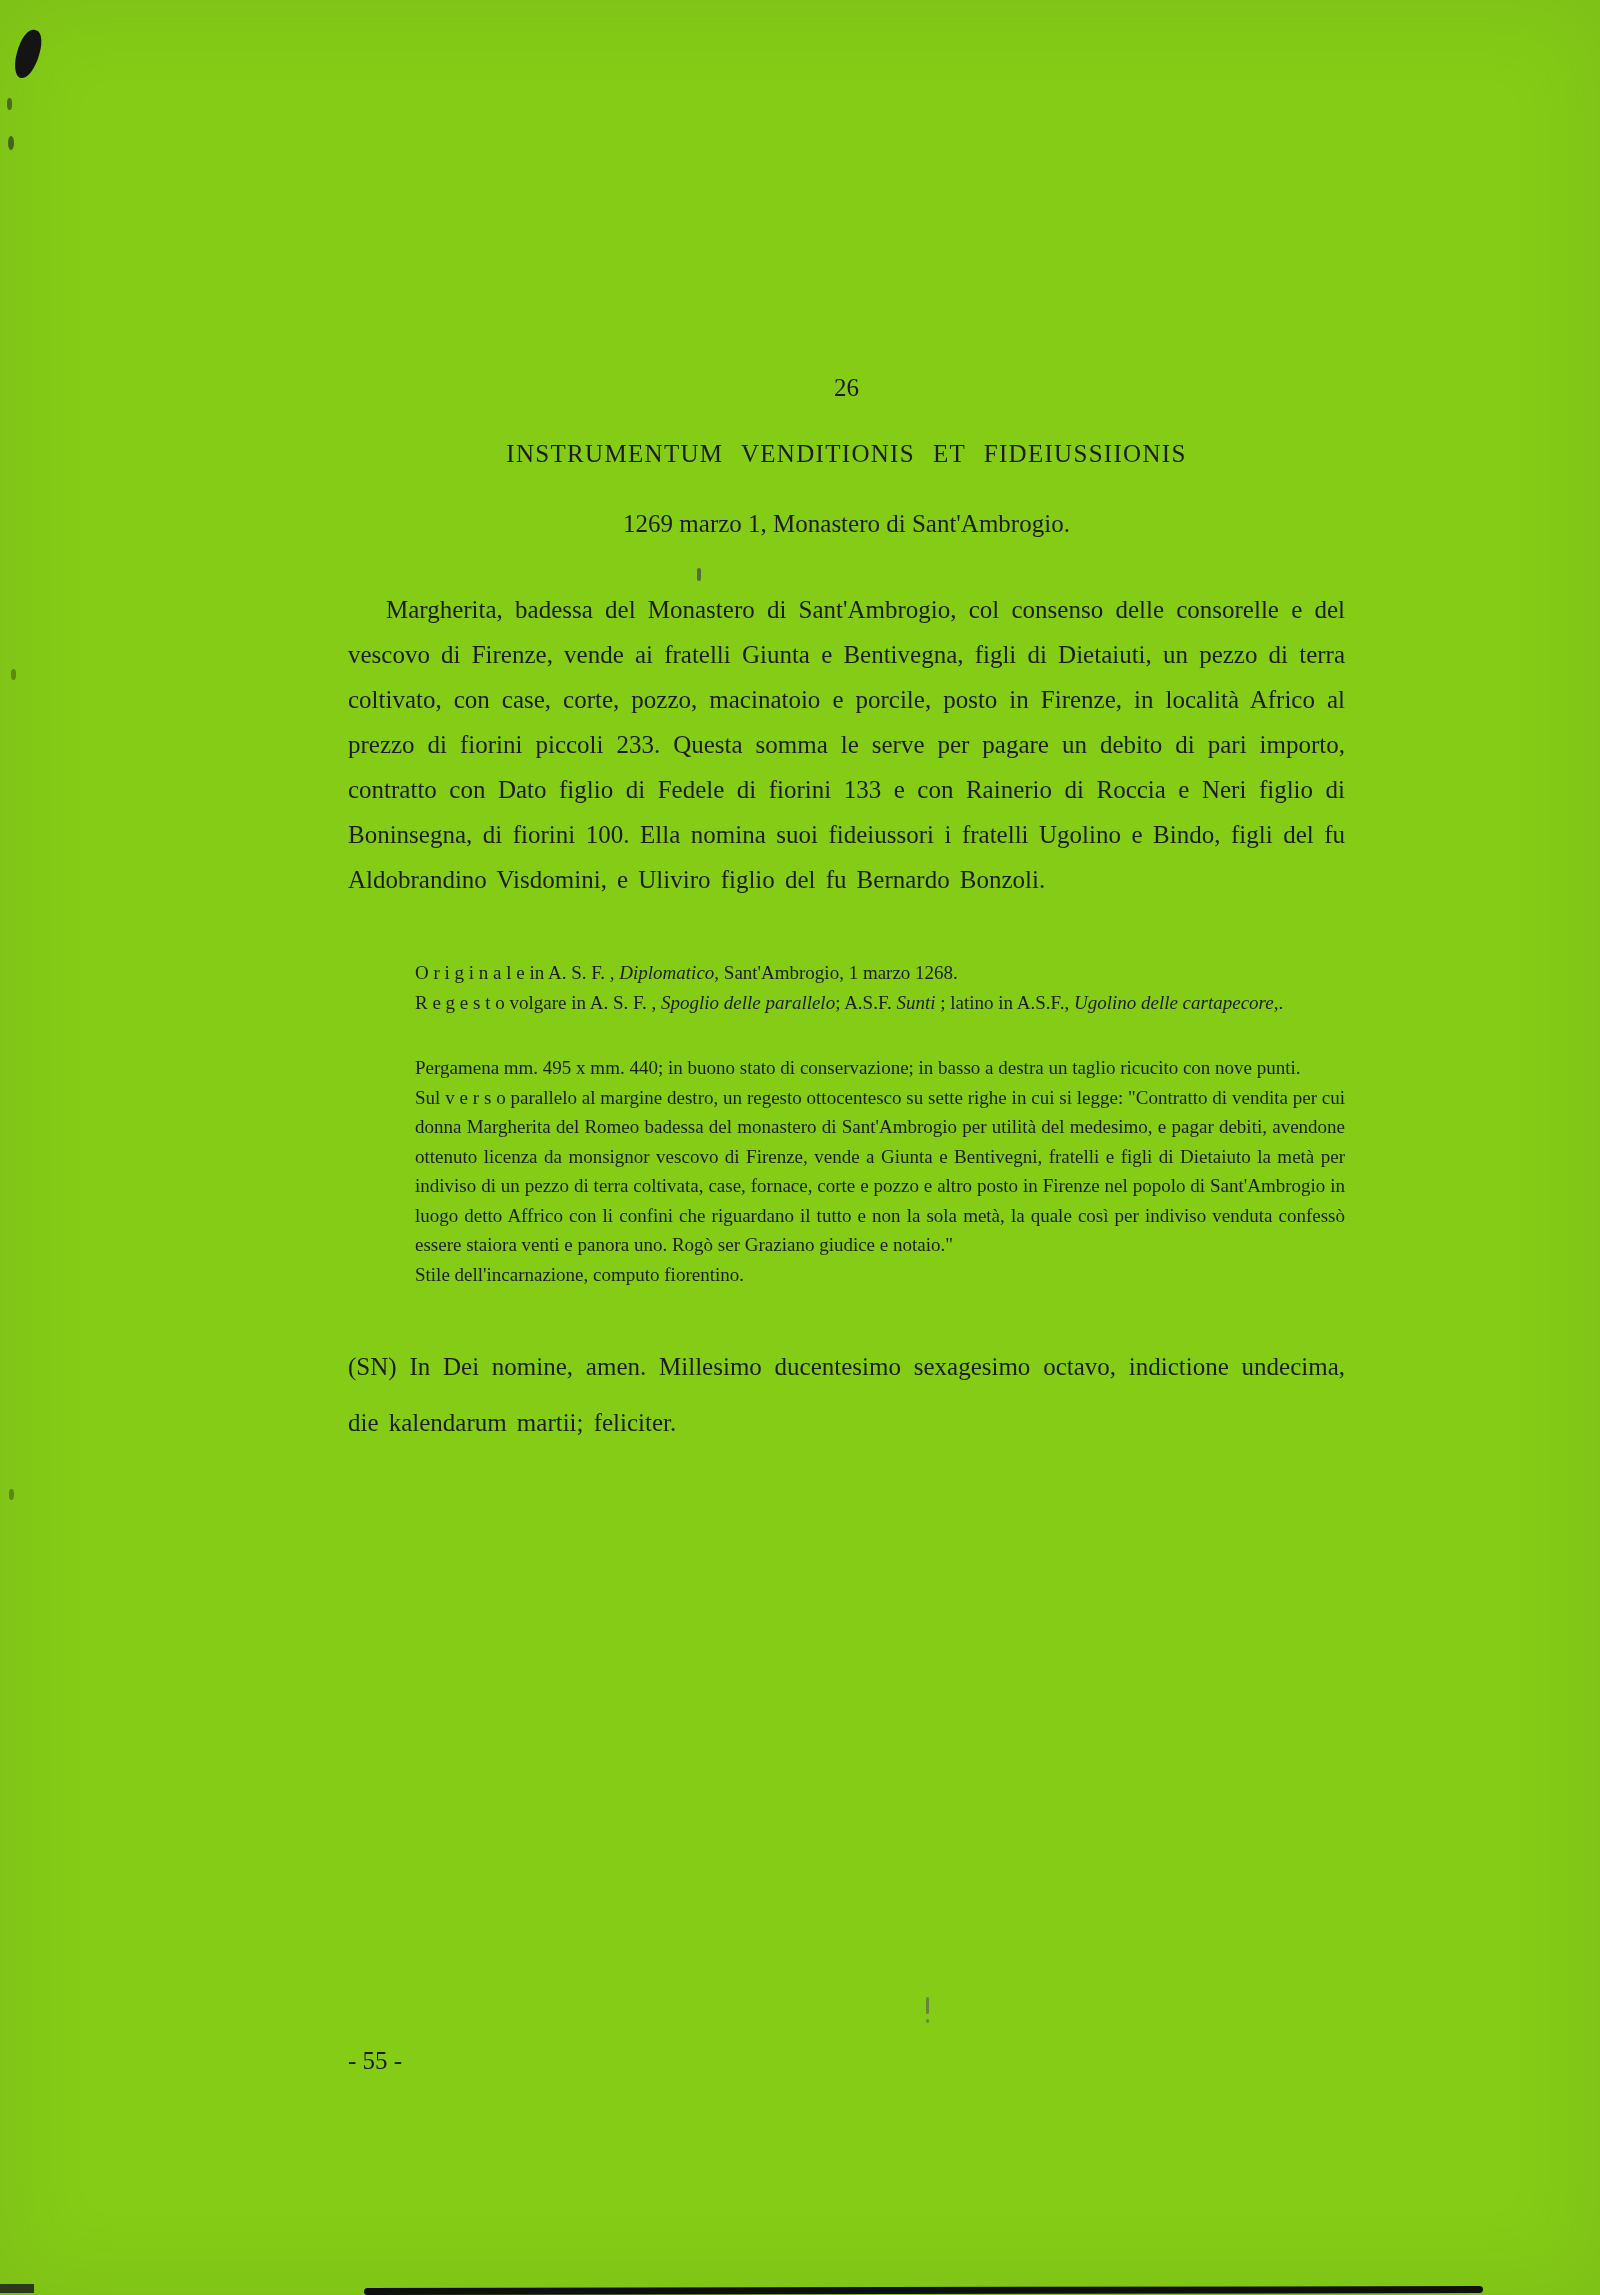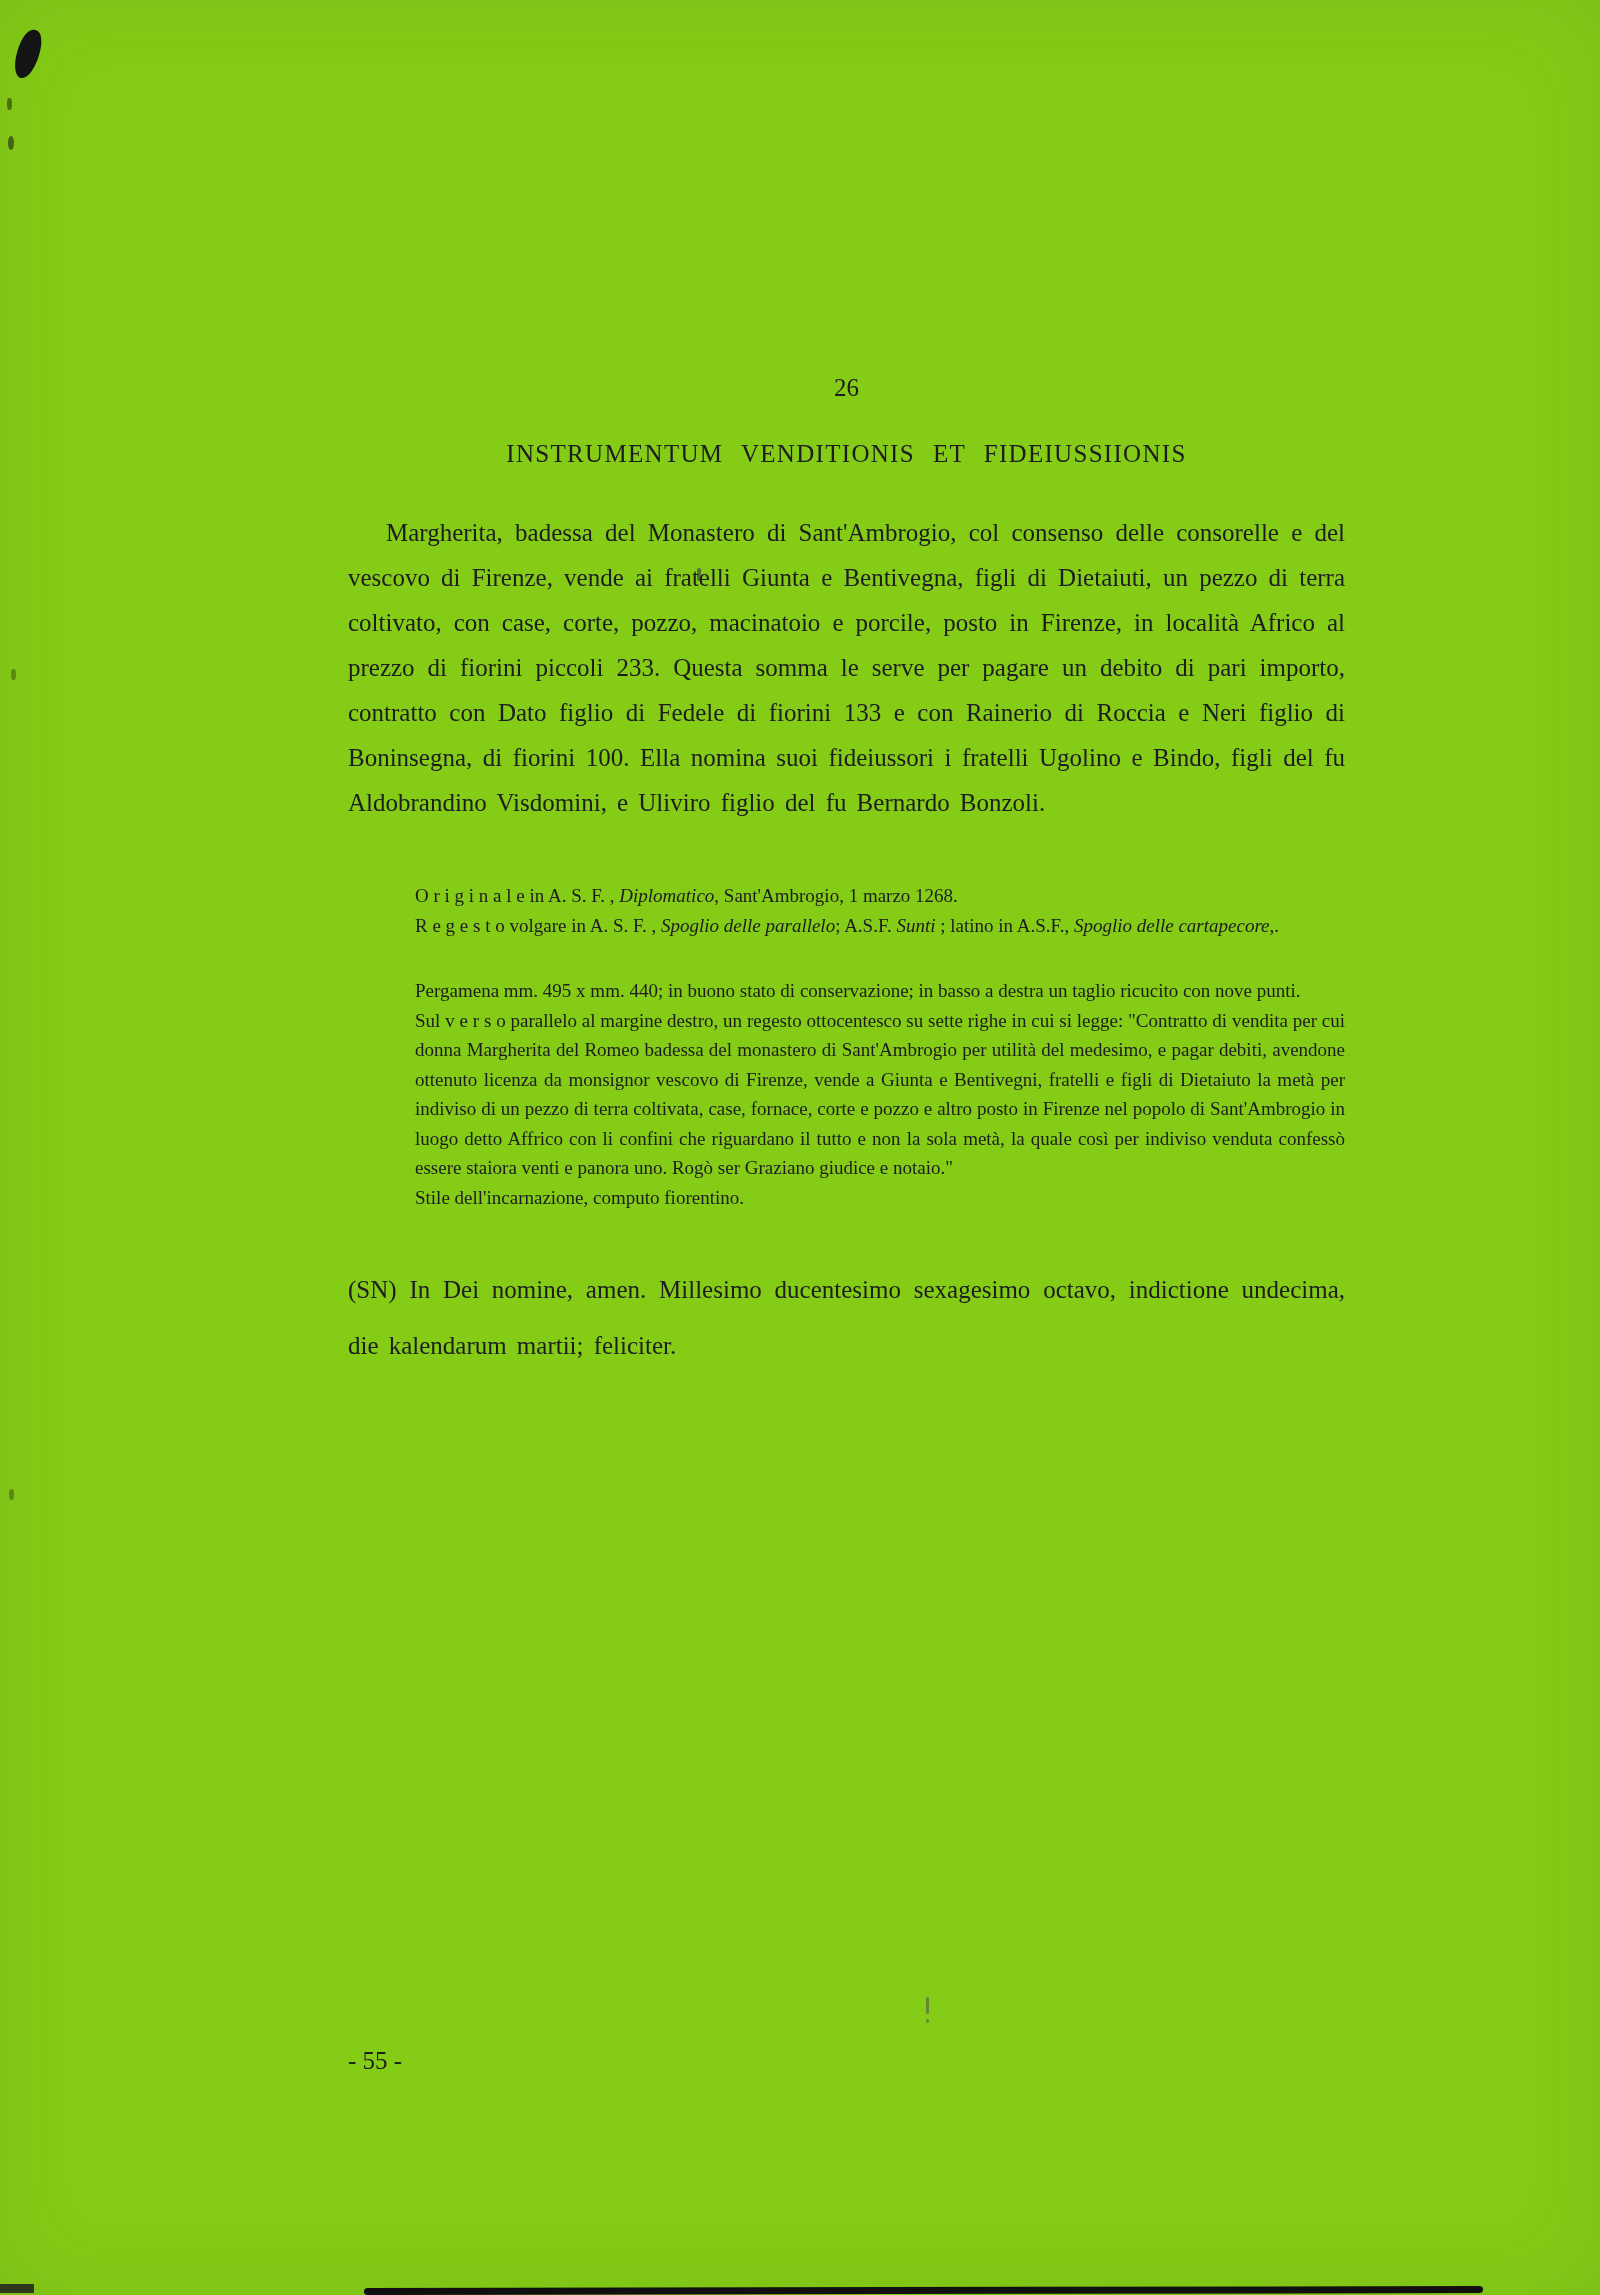--- a/index.html
+++ b/index.html
@@ -75,26 +75,27 @@
   <div class="artifact a-excl-dot"></div>
   <div class="artifact a-bottom-bar"></div>
   <div class="artifact a-bottom-left"></div>
 
   <div class="content">
 
     <p class="page-number-top">26</p>
 
     <h1 class="doc-title">INSTRUMENTUM VENDITIONIS ET FIDEIUSSIIONIS</h1>
 
+    <p class="dateline">1269 marzo 1, Monastero di Sant'Ambrogio.</p>
 
     <p class="summary">Margherita, badessa del Monastero di Sant'Ambrogio, col consenso delle consorelle e del vescovo di Firenze, vende ai fratelli Giunta e Bentivegna, figli di Dietaiuti, un pezzo di terra coltivato, con case, corte, pozzo, macinatoio e porcile, posto in Firenze, in località Africo al prezzo di fiorini piccoli 233. Questa somma le serve per pagare un debito di pari importo, contratto con Dato figlio di Fedele di fiorini 133 e con Rainerio di Roccia e Neri figlio di Boninsegna, di fiorini 100. Ella nomina suoi fideiussori i fratelli Ugolino e Bindo, figli del fu Aldobrandino Visdomini, e Uliviro figlio del fu Bernardo Bonzoli.</p>
 
     <div class="source-block">
       <p><span>O r i g i n a l e  in A. S. F. , </span><span class="italic">Diplomatico</span><span>, Sant'Ambrogio, 1 marzo 1268.</span></p>
-      <p><span>R e g e s t o  volgare in A. S. F. , </span><span class="italic">Spoglio delle parallelo</span><span>; A.S.F. </span><span class="italic">Sunti</span><span> ; latino in A.S.F., </span><span class="italic">Spoglio delle cartapecore</span><span>,.</span></p>
+      <p><span>R e g e s t o  volgare in A. S. F. , </span><span class="italic">Spoglio delle parallelo</span><span>; A.S.F. </span><span class="italic">Sunti</span><span> ; latino in A.S.F., </span><span class="italic">Ugolino delle cartapecore</span><span>,.</span></p>
     </div>
 
     <div class="desc-block">
       <p>Pergamena mm. 495 x mm. 440; in buono stato di conservazione; in basso a destra un taglio ricucito con nove punti.</p>
       <p><span>Sul </span><span>v e r s o</span><span> parallelo al margine destro, un regesto ottocentesco su sette righe in cui si legge: "Contratto di vendita per cui donna Margherita del Romeo badessa del monastero di Sant'Ambrogio per utilità del medesimo, e pagar debiti, avendone ottenuto licenza da monsignor vescovo di Firenze, vende a Giunta e Bentivegni, fratelli e figli di Dietaiuto la metà per indiviso di un pezzo di terra coltivata, case, fornace, corte e pozzo e altro posto in Firenze nel popolo di Sant'Ambrogio in luogo detto Affrico con li confini che riguardano il tutto e non la sola metà, la quale così per indiviso venduta confessò essere staiora venti e panora uno. Rogò ser Graziano giudice e notaio."</span></p>
       <p>Stile dell'incarnazione, computo fiorentino.</p>
     </div>
 
     <p class="transcription">(SN) In Dei nomine, amen. Millesimo ducentesimo sexagesimo octavo, indictione undecima, die kalendarum martii; feliciter.</p>
 

